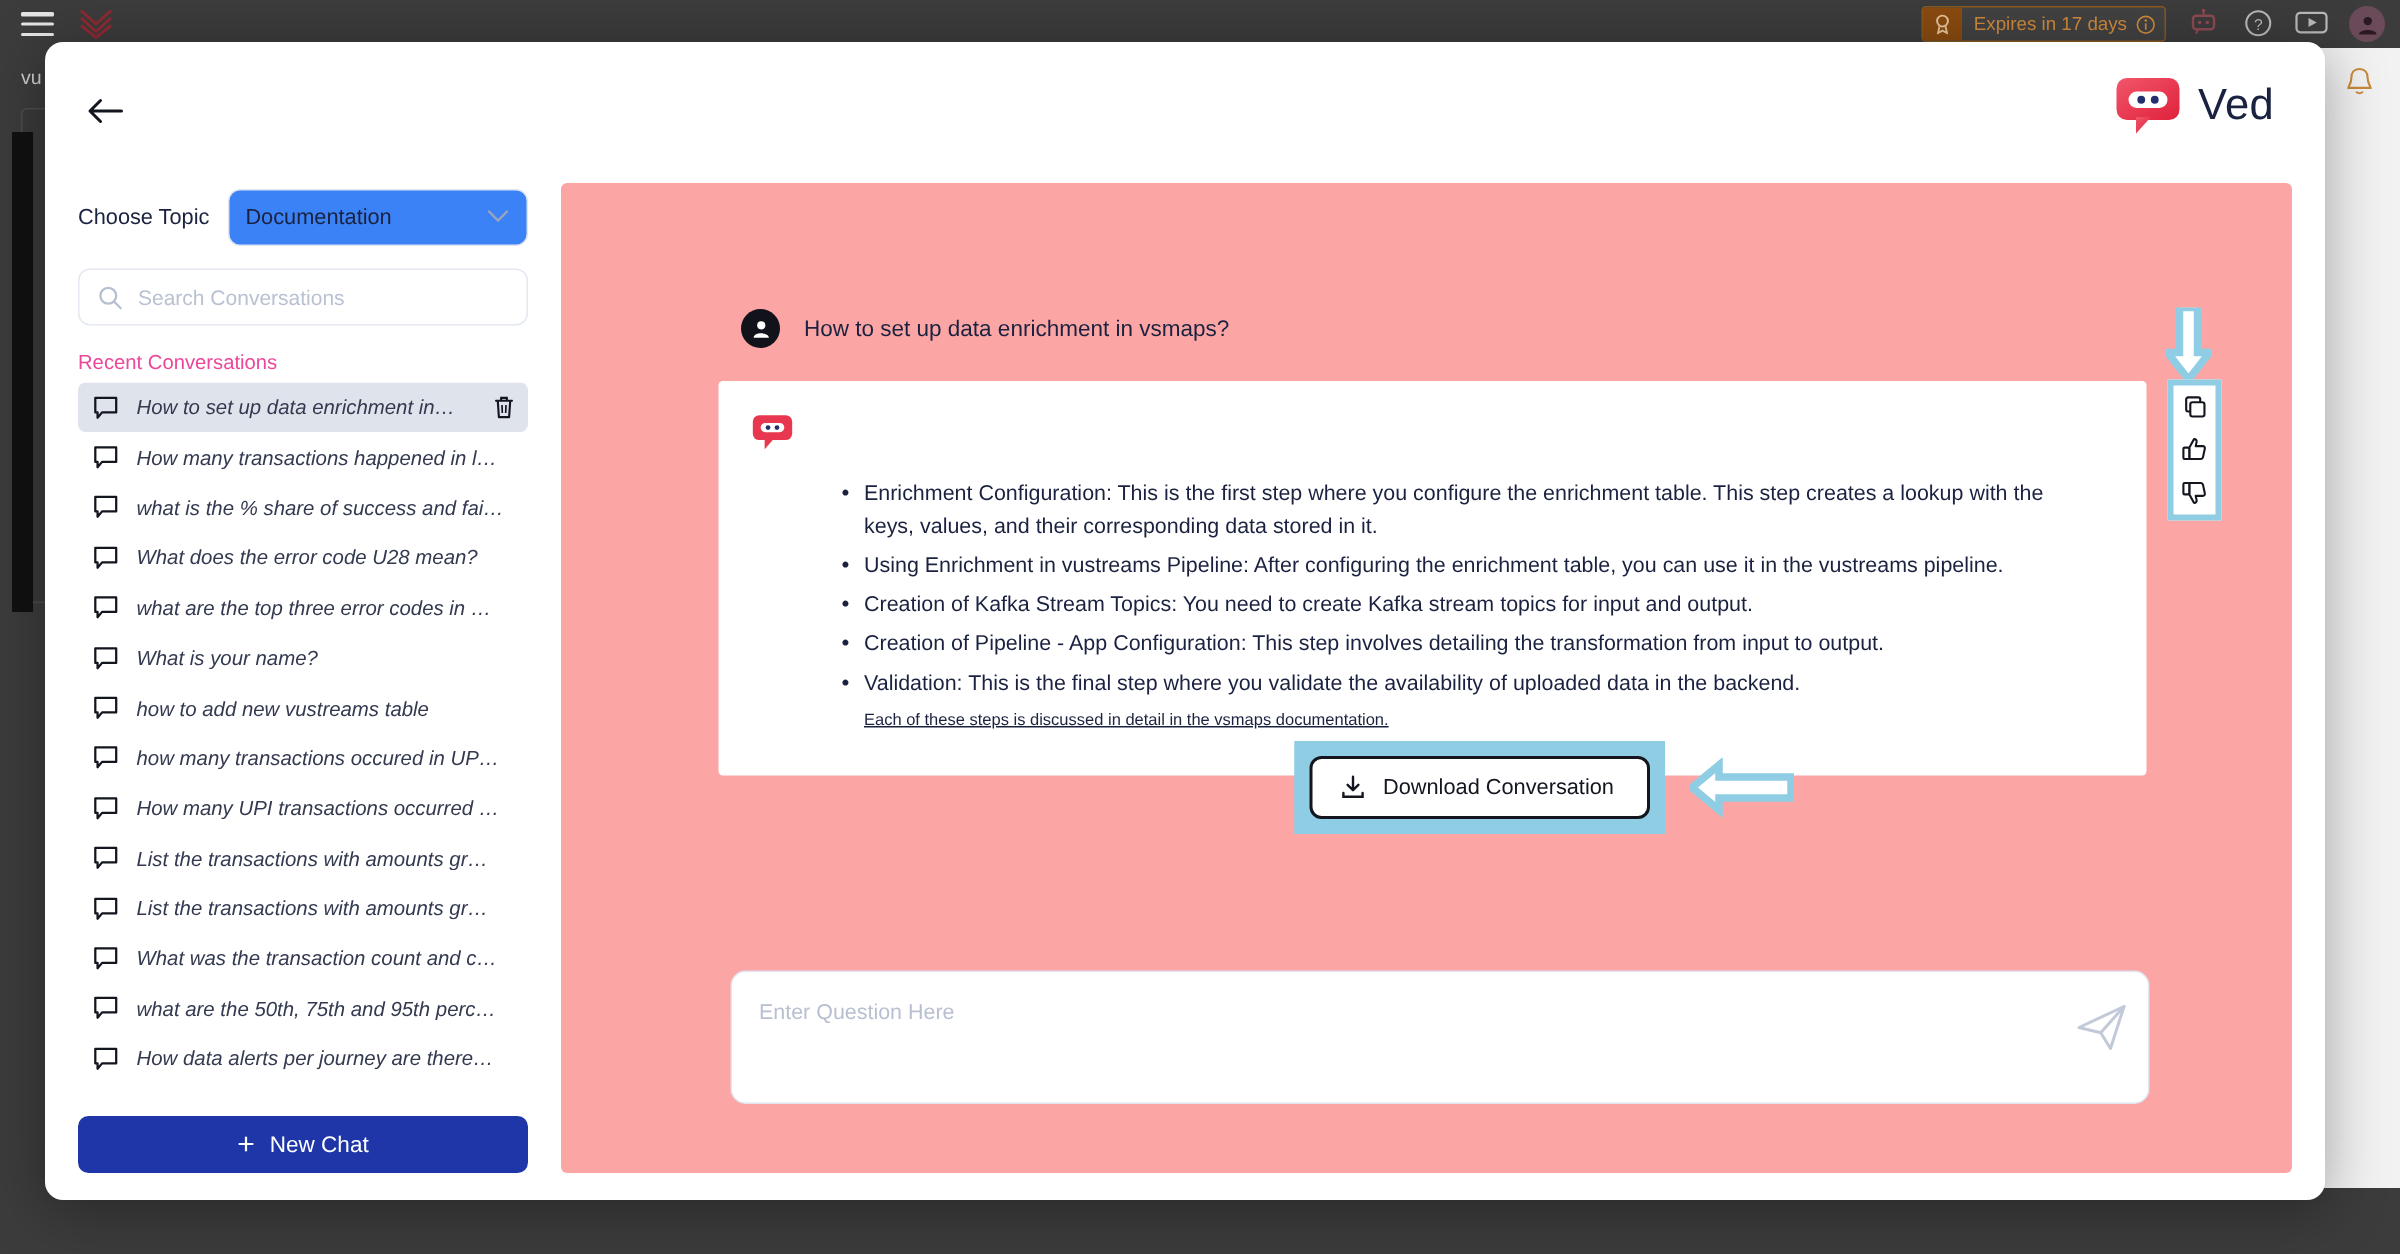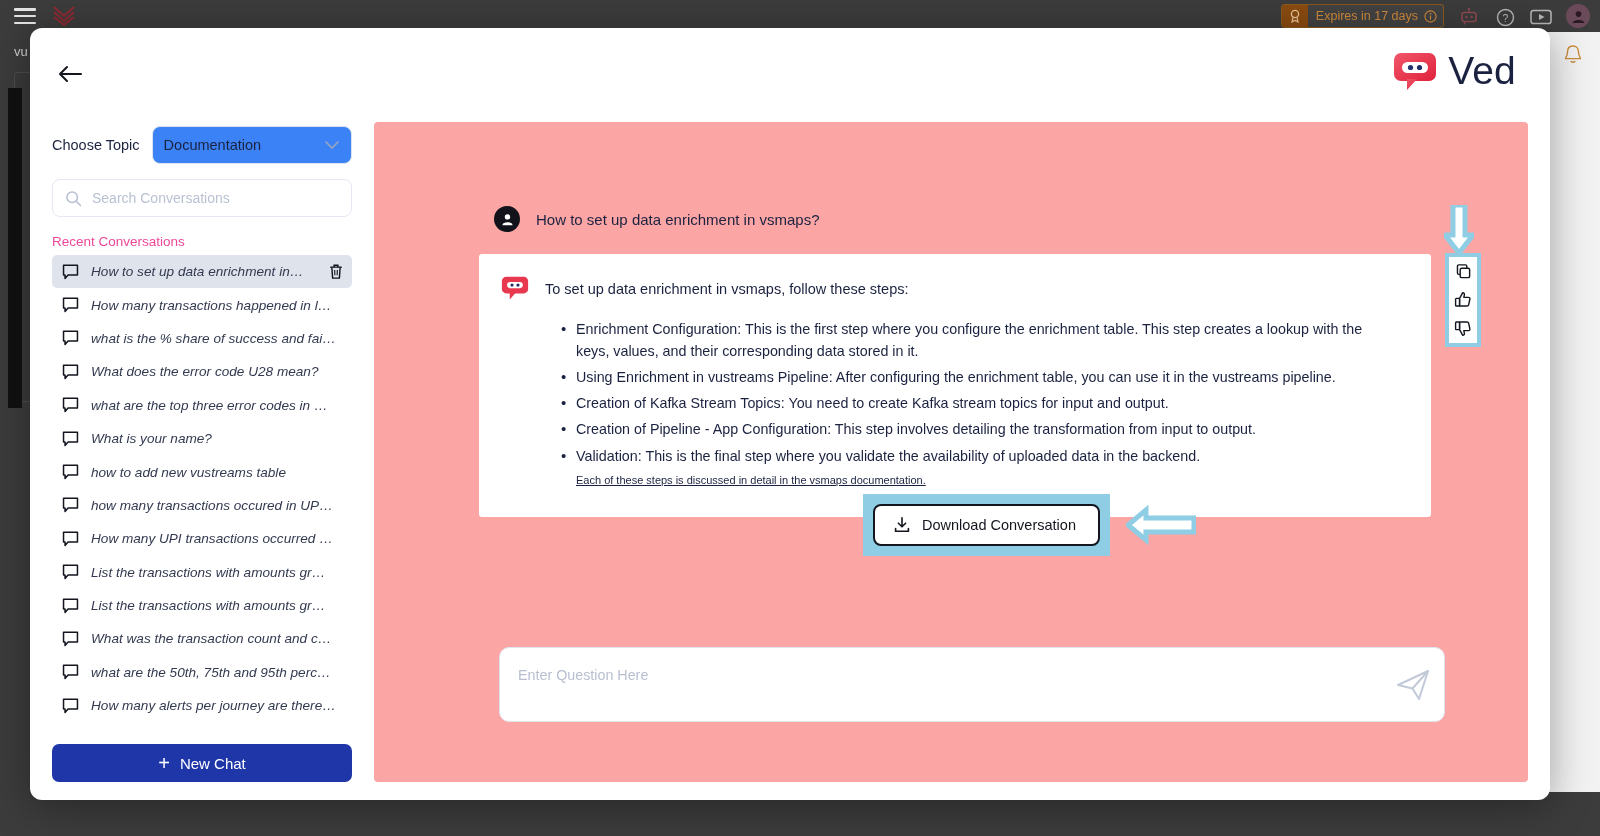--- a/index.html
+++ b/index.html
@@ -15,21 +15,21 @@
   .app-root { position: absolute; inset: 0; background: #f2f2f2; }
 
   .app-topbar {
     position: absolute; top: 0; left: 0; width: 1600px; height: 32px;
     background: #3c3c3c; display: flex; align-items: center;
   }
   .hamburger { margin-left: 14px; width: 22px; height: 16px;
     display: flex; flex-direction: column; justify-content: space-between; cursor: pointer; }
   .hamburger span { display: block; height: 2.5px; background: #e6e6e6; border-radius: 1px; }
   .brand-logo { margin-left: 16px; width: 26px; height: 24px; display: flex; align-items: center; }
-  .topbar-right { margin-left: auto; display: flex; align-items: flex-end; gap: 14px; padding-right: 10px; }
+  .topbar-right { margin-left: auto; display: flex; align-items: flex-start; gap: 14px; padding-right: 10px; }
   .expiry-chip {
     display: flex; align-items: center; height: 24px;
     border: 1px solid #8a5a1e; border-radius: 3px; overflow: hidden;
     background: rgba(255,255,255,0.03);
   }
   .expiry-chip .badge-cell {
     width: 26px; height: 100%; background: #8a4b10;
     display: flex; align-items: center; justify-content: center;
   }
   .expiry-chip .expiry-text {
@@ -73,21 +73,21 @@
     overflow: hidden;
   }
   .modal-header { position: relative; height: 94px; }
   .back-arrow {
     position: absolute; left: 25px; top: 33px; width: 30px; height: 26px;
     display: flex; align-items: center; justify-content: center; cursor: pointer;
   }
   .ved-brand {
     position: absolute; right: 34px; top: 21px; display: flex; align-items: center; gap: 10px;
   }
-  .ved-wordmark { font-size: 39px; color: #1b2240; letter-spacing: 0.2px; }
+  .ved-wordmark { font-size: 29px; color: #1b2240; letter-spacing: 0.2px; }
 
   
   .modal-body { display: flex; padding: 0 22px 0 22px; height: 660px; gap: 22px; }
 
   
   .sidebar { width: 300px; display: flex; flex-direction: column; padding-top: 5px; }
   .topic-row { display: flex; align-items: center; gap: 12px; height: 36px; }
   .topic-label { font-size: 14.5px; color: #1b2240; white-space: nowrap; }
   .topic-select {
     flex: 1; height: 38px; border: 1px solid #dde3ef; border-radius: 8px;
@@ -176,23 +176,23 @@
   .dl-hl { border: 5px solid #8ecde4; padding: 5px; background: #8ecde4; }
   .dl-btn {
     height: 42px; background: #fff; border: 2px solid #13161f; border-radius: 8px;
     display: flex; align-items: center; gap: 11px; padding: 0 22px 0 18px;
     font-size: 14.5px; color: #13161f; cursor: pointer;
     font-family: "Liberation Sans", sans-serif;
   }
   .ann-arrow-left { width: 70px; height: 40px; }
 
   .composer {
-    position: absolute; left: 113px; top: 525px; width: 946px; height: 75px;
+    position: absolute; left: 113px; top: 525px; width: 946px; height: 89px;
     background: #fff; border: 1px solid #dfe4ef; border-radius: 10px;
-    display: flex; align-items: flex-start; margin-left: 12px;
+    display: flex; align-items: flex-start;
   }
   .composer textarea {
     flex: 1; border: none; outline: none; resize: none; background: transparent;
     padding: 19px 0 0 18px; font-size: 14.3px; color: #1b2240; height: 72px;
     font-family: "Liberation Sans", sans-serif;
   }
   .composer textarea::placeholder { color: #b7bfd0; }
   .send-btn {
     width: 62px; height: 74px; display: flex; align-items: center; justify-content: center;
     color: #c2c9d8; cursor: pointer;
@@ -447,21 +447,21 @@
               </svg>
             </span>
             <span class="conv-text">what are the 50th, 75th and 95th perc…</span>
           </div>
           <div class="conv-item">
             <span style="display: flex;">
               <svg width="17" height="16" viewBox="0 0 18 17">
                 <path d="M1.6 1.4 L16.4 1.4 L16.4 11.6 L6.4 11.6 L3.2 15.4 L3.2 11.6 L1.6 11.6 Z" stroke="#13161f" stroke-width="1.6" fill="none" stroke-linejoin="round"></path>
               </svg>
             </span>
-            <span class="conv-text">How many alerts per journey are there…</span>
+            <span class="conv-text">How data alerts per journey are there…</span>
           </div>
         </div>
 
       <button class="new-chat-btn">
         <span class="plus-glyph">+</span>
         <span>New Chat</span>
       </button>
     </div>
 
     <div class="chat-area">
@@ -480,21 +480,20 @@
         <div class="a-head">
           <span class="bot-badge">
             <svg width="28" height="28" viewBox="0 0 32 32">
               <rect x="1" y="2" width="30" height="19" rx="5" fill="#e8384f"></rect>
               <path d="M10 20 L10 28 L17 20 Z" fill="#e8384f"></path>
               <rect x="7" y="8" width="18" height="7" rx="3.5" fill="#ffffff"></rect>
               <circle cx="12.6" cy="11.5" r="1.8" fill="#24306b"></circle>
               <circle cx="19.4" cy="11.5" r="1.8" fill="#24306b"></circle>
             </svg>
           </span>
-          <span class="a-intro">To set up data enrichment in vsmaps, follow these steps:</span>
         </div>
 
         <ul class="a-list" id="a-list">
             <li>Enrichment Configuration: This is the first step where you configure the enrichment table. This step creates a lookup with the keys, values, and their corresponding data stored in it.</li>
             <li>Using Enrichment in vustreams Pipeline: After configuring the enrichment table, you can use it in the vustreams pipeline.</li>
             <li>Creation of Kafka Stream Topics: You need to create Kafka stream topics for input and output.</li>
             <li>Creation of Pipeline - App Configuration: This step involves detailing the transformation from input to output.</li>
             <li>Validation: This is the final step where you validate the availability of uploaded data in the backend.</li>
           </ul>
         <div class="a-footnote">Each of these steps is discussed in detail in the vsmaps documentation.</div>

